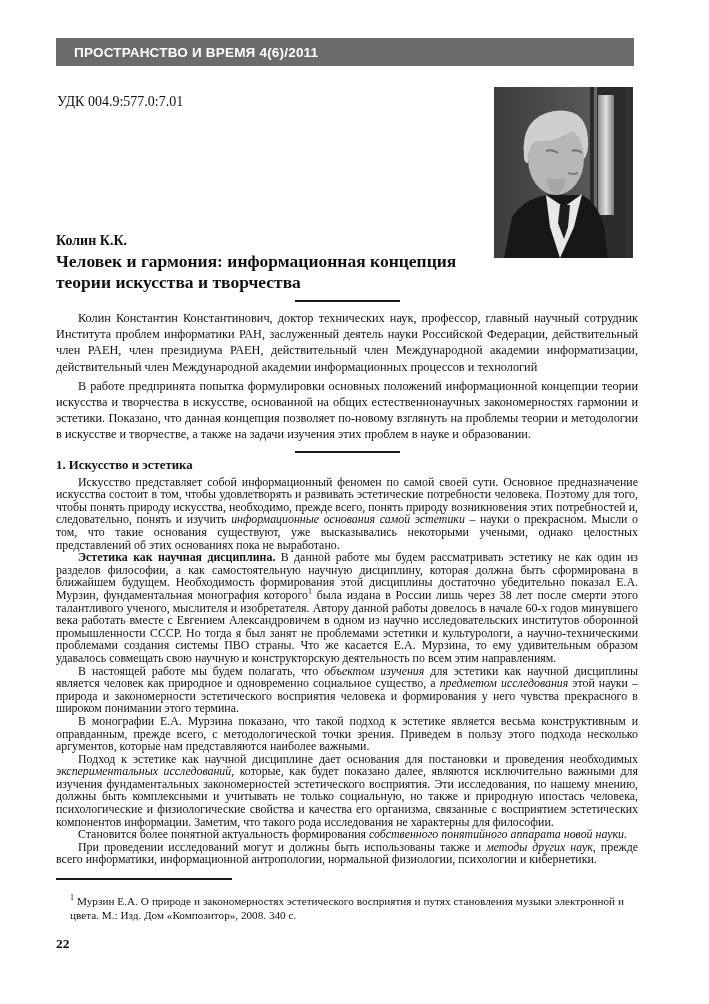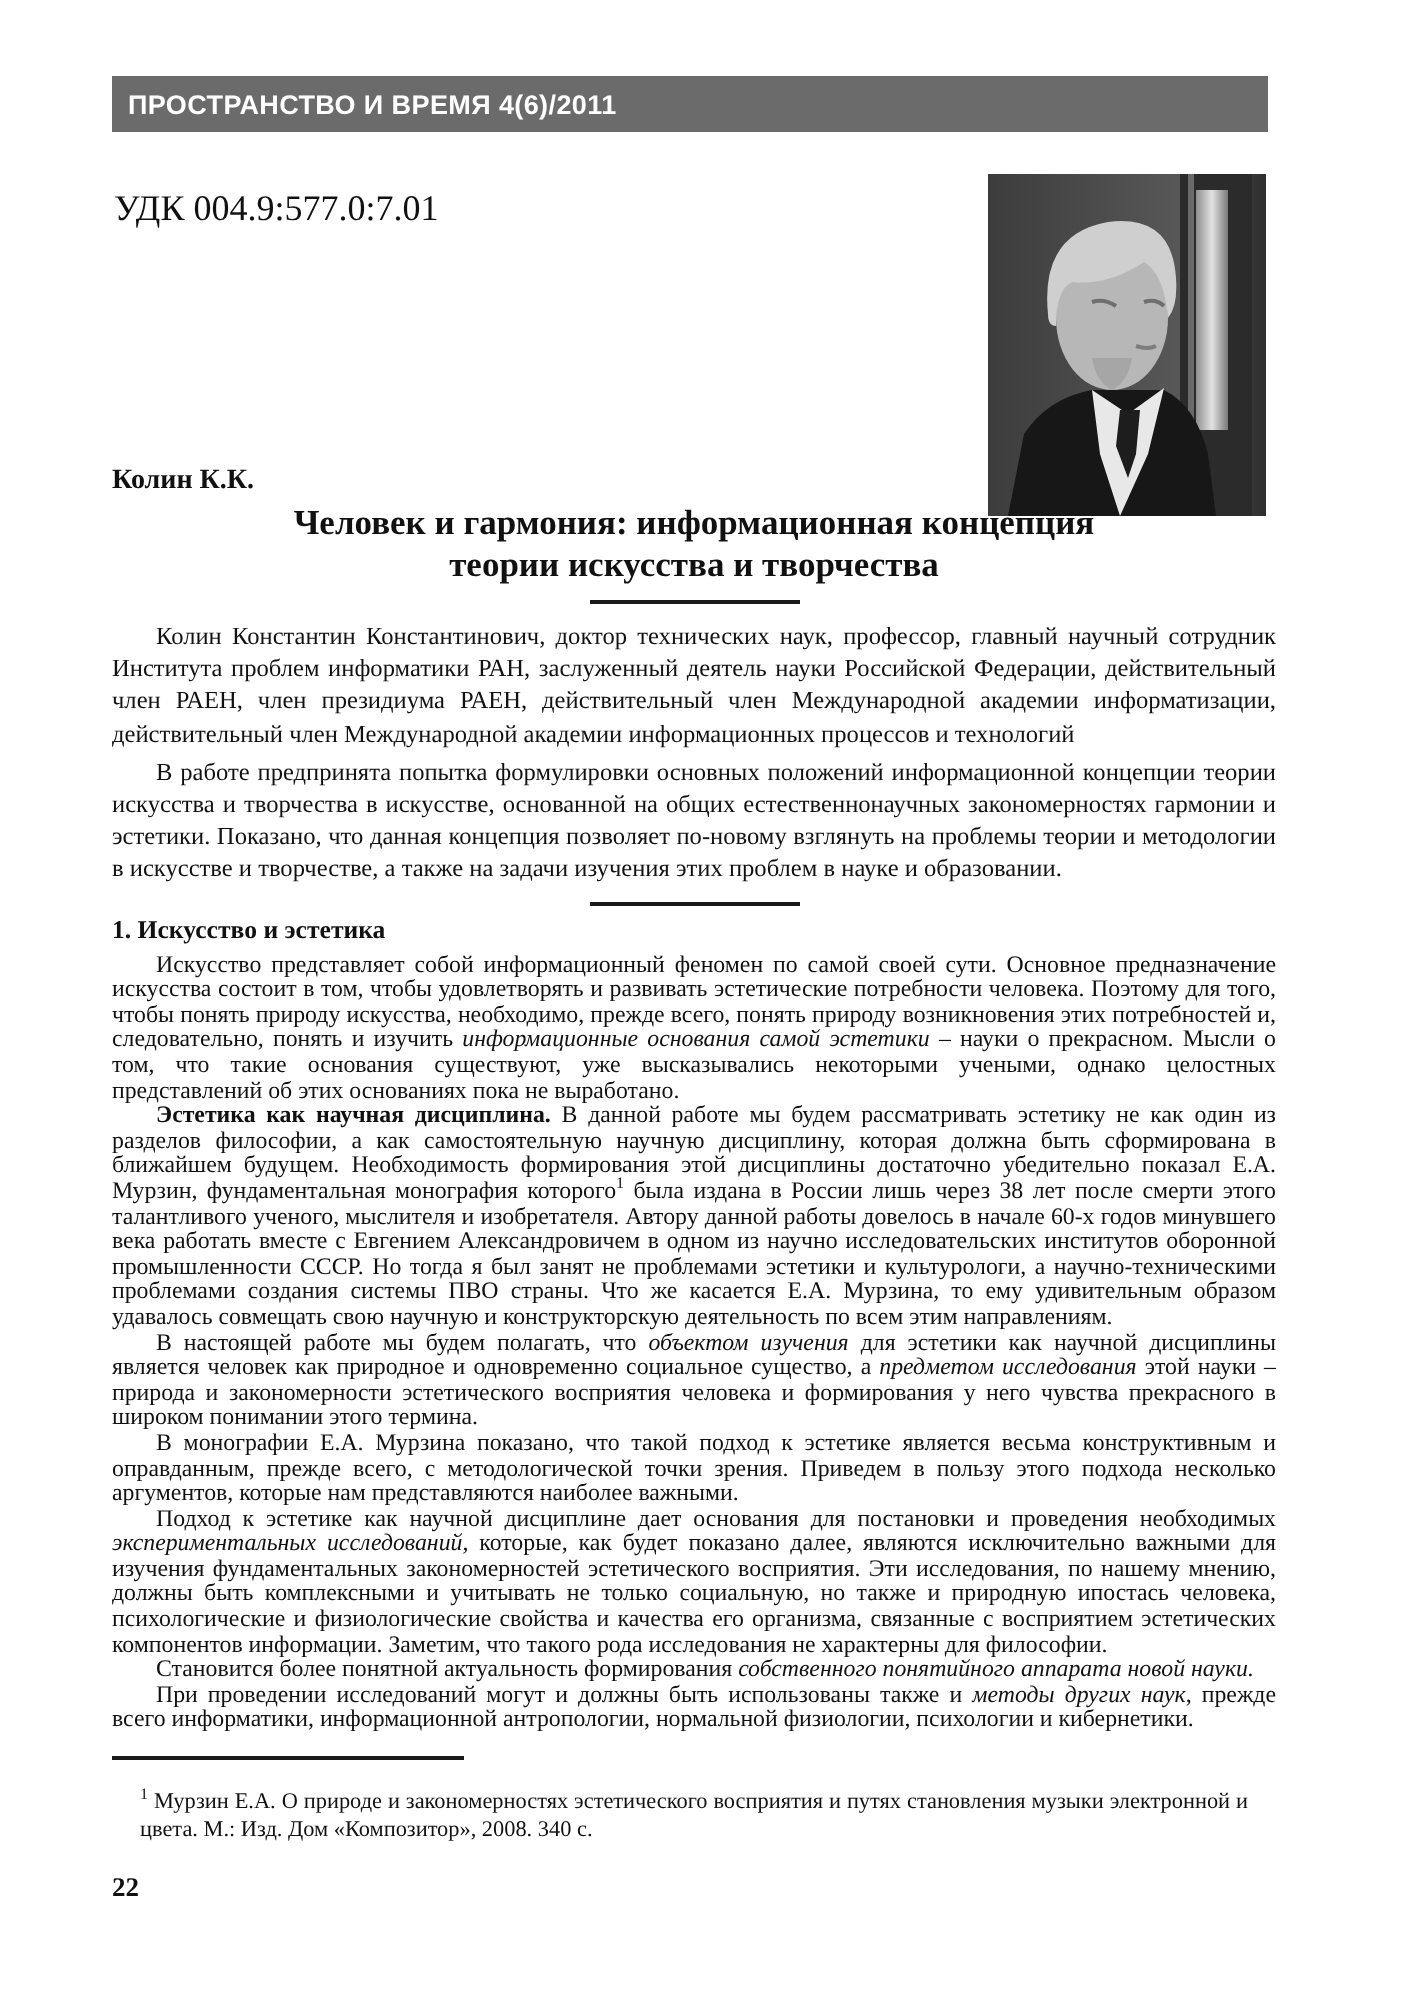--- a/index.html
+++ b/index.html
@@ -12,42 +12,41 @@
     font-family:"Liberation Serif","DejaVu Serif",serif;
     color:#111;
   }
   .journal-bar{
     position:absolute;left:56px;top:38px;width:578px;height:28px;
     background:#6b6b6b;
     color:#ffffff;
     font-family:"Liberation Sans","DejaVu Sans",sans-serif;
     font-weight:bold;font-size:13.5px;
     display:flex;align-items:center;
-    padding-left:8px;box-sizing:border-box;
+    padding-left:18px;box-sizing:border-box;
     letter-spacing:0.2px;
   }
   .udc{
     position:absolute;left:57px;top:94px;
-    font-size:18px;
+    font-size:14px;
     text-align:center;
   }
   .photo{
     position:absolute;left:494px;top:87px;width:139px;height:171px;
     background:#4a4a4a;
   }
   .photo svg{display:block;}
   .column{
     position:absolute;left:56px;top:233px;width:582px;
   }
   .author{
     font-weight:bold;font-size:14px;
     margin:0 0 2px 0;
   }
   .article-title{
-    text-align:center;
     font-weight:bold;
     font-size:17.5px;line-height:21px;
     margin:0;
   }
   .center-rule{
     width:105px;height:2px;background:#1a1a1a;
     margin:7px auto 8px auto;
   }
   .abstract p{
     font-size:12.3px;line-height:16.2px;

